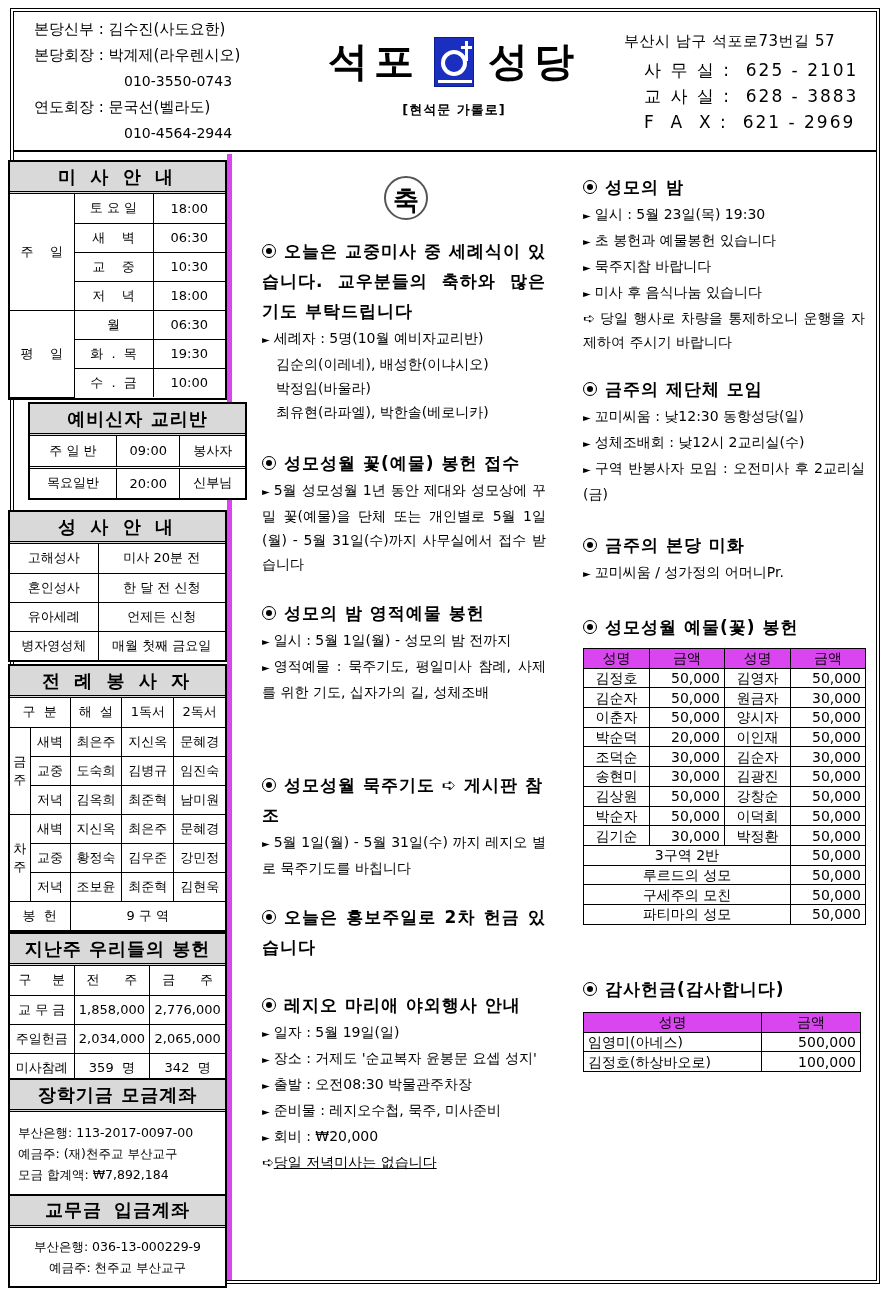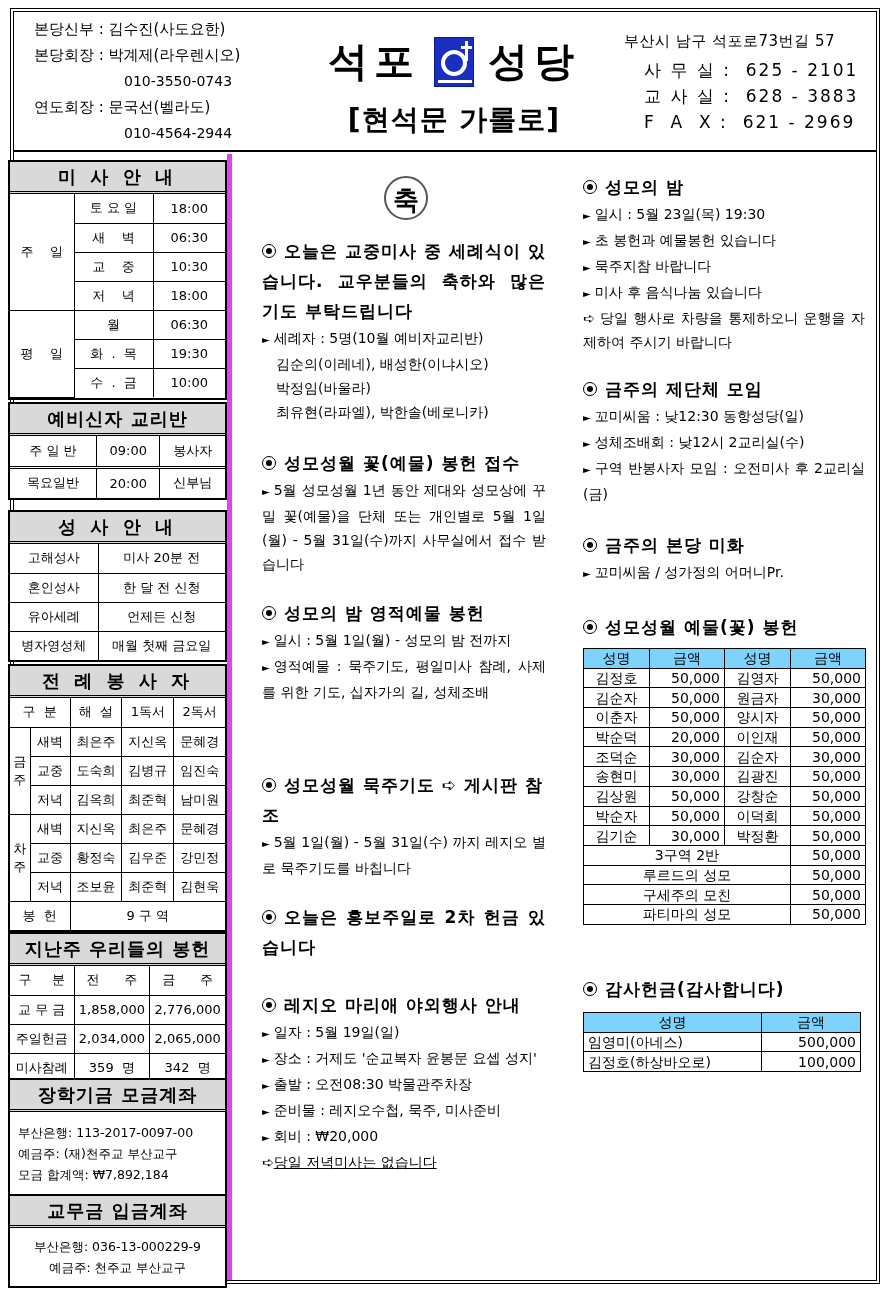--- a/index.html
+++ b/index.html
@@ -18,21 +18,21 @@
   .hdr-left .row { white-space: pre; }
   .hdr-left .phone { padding-left: 90px; font-size: 14px; }
   .hdr-center { position: absolute; left: 300px; top: 22px; width: 280px; text-align: center; }
   .title-row { display: flex; align-items: center; justify-content: center; gap: 14px; }
   .title-word { font-size: 40px; font-weight: bold; letter-spacing: 6px; }
   .logo { width: 40px; height: 50px; background: #1a2fbf; position: relative; border: 1px solid #0a1a90; }
   .logo .ring { position: absolute; left: 6px; top: 12px; width: 26px; height: 26px; border: 4px solid #fff; border-radius: 50%; }
   .logo .cross-v { position: absolute; left: 30px; top: 3px; width: 3px; height: 20px; background: #fff; }
   .logo .cross-h { position: absolute; left: 26px; top: 8px; width: 11px; height: 3px; background: #fff; }
   .logo .base { position: absolute; left: 3px; top: 42px; width: 34px; height: 3px; background: #fff; }
-  .subtitle { font-size: 28px; font-weight: bold; margin-top: 12px; letter-spacing: 1px; }
+  .subtitle { font-size: 13px; font-weight: bold; margin-top: 12px; letter-spacing: 1px; }
   .hdr-right { position: absolute; left: 610px; top: 20px; font-size: 15px; }
   .hdr-right .addr { font-size: 15px; margin-bottom: 6px; letter-spacing: 0.5px; }
   .hdr-right .tel { font-size: 17px; line-height: 26px; letter-spacing: 2px; padding-left: 20px; white-space: pre; }
 
   
   .left-col { position: absolute; left: 2px; top: 154px; width: 230px; height: 1126px; border-right: 5px solid #d946ef; }
 
   
   .box { position: absolute; left: 6px; width: 219px; border: 2px solid #000; background: #fff; }
   .box-title { background: #d9d9d9; border-bottom: 3px double #000; text-align: center; font-weight: bold; font-size: 18px; height: 32px; line-height: 30px; letter-spacing: 4px; }
@@ -53,21 +53,21 @@
   .bullet { font-size: 10px; margin-right: 4px; }
   .indent { padding-left: 14px; display: block; }
   .underline { text-decoration: underline; }
   .target-icon { display: inline-block; width: 14px; height: 14px; border: 1.5px solid #000; border-radius: 50%; position: relative; vertical-align: -1px; margin-right: 8px; }
   .target-icon::after { content: ""; position: absolute; left: 2.5px; top: 2.5px; width: 6px; height: 6px; border-radius: 50%; background: #000; }
   .congrats { position: absolute; left: 378px; top: 176px; width: 56px; height: 50px; text-align: center; }
   .congrats .char { font-size: 26px; font-weight: bold; line-height: 44px; border: 2px solid #555; border-radius: 50%; width: 44px; height: 44px; margin: 0 auto; }
 
   table.don { border-collapse: collapse; font-size: 14px; width: 283px; }
   table.don td, table.don th { border: 1px solid #000; height: 19.7px; line-height: 18px; padding: 0 4px; font-weight: normal; }
-  table.don th { background: #7dd3fc; text-align: center; }
+  table.don th { background: #d946ef; text-align: center; }
   table.don td.name { text-align: center; }
   table.don td.amt { text-align: right; }
 </style>
 </head>
 <body>
 
 <div class="frame"></div>
 
 <div class="header">
   <div class="hdr-left">
@@ -133,21 +133,21 @@
             <td>19:30</td>
           </tr>
       <tr>
             <td style="white-space:pre;">수  .  금</td>
             <td>10:00</td>
           </tr>
     </tbody>
       </table>
   </div>
 
-  <div class="box" style="top:248px;">
+  <div class="box" style="top:248px;margin-left:20px;">
     <div class="box-title" style="letter-spacing:1px;">예비신자 교리반</div>
     <table class="grid">
       <tbody>
           <tr style="border-bottom:3px double #000;">
         <td style="height:31px;">주 일 반</td>
         <td>09:00</td>
         <td>봉사자</td>
       </tr>
       <tr>
         <td style="height:31px;">목요일반</td>
@@ -271,21 +271,21 @@
   <div class="box" style="top:924px;">
     <div class="box-title" style="letter-spacing:1px;">장학기금 모금계좌</div>
     <div class="acct">
       <div>부산은행: 113-2017-0097-00</div>
       <div>예금주: (재)천주교 부산교구</div>
       <div>모금 합계액: ₩7,892,184</div>
     </div>
   </div>
 
   <div class="box" style="top:1040px;">
-    <div class="box-title" style="letter-spacing:1px;">교무금 입금계좌</div>
+    <div class="box-title" style="letter-spacing:1px;font-family:Liberation Mono, monospace;">교무금 입금계좌</div>
     <div class="acct center">
       <div>부산은행: 036-13-000229-9</div>
       <div>예금주: 천주교 부산교구</div>
     </div>
   </div>
 </div>
 
 <div class="congrats">
   <div class="char">축</div>
 </div>

